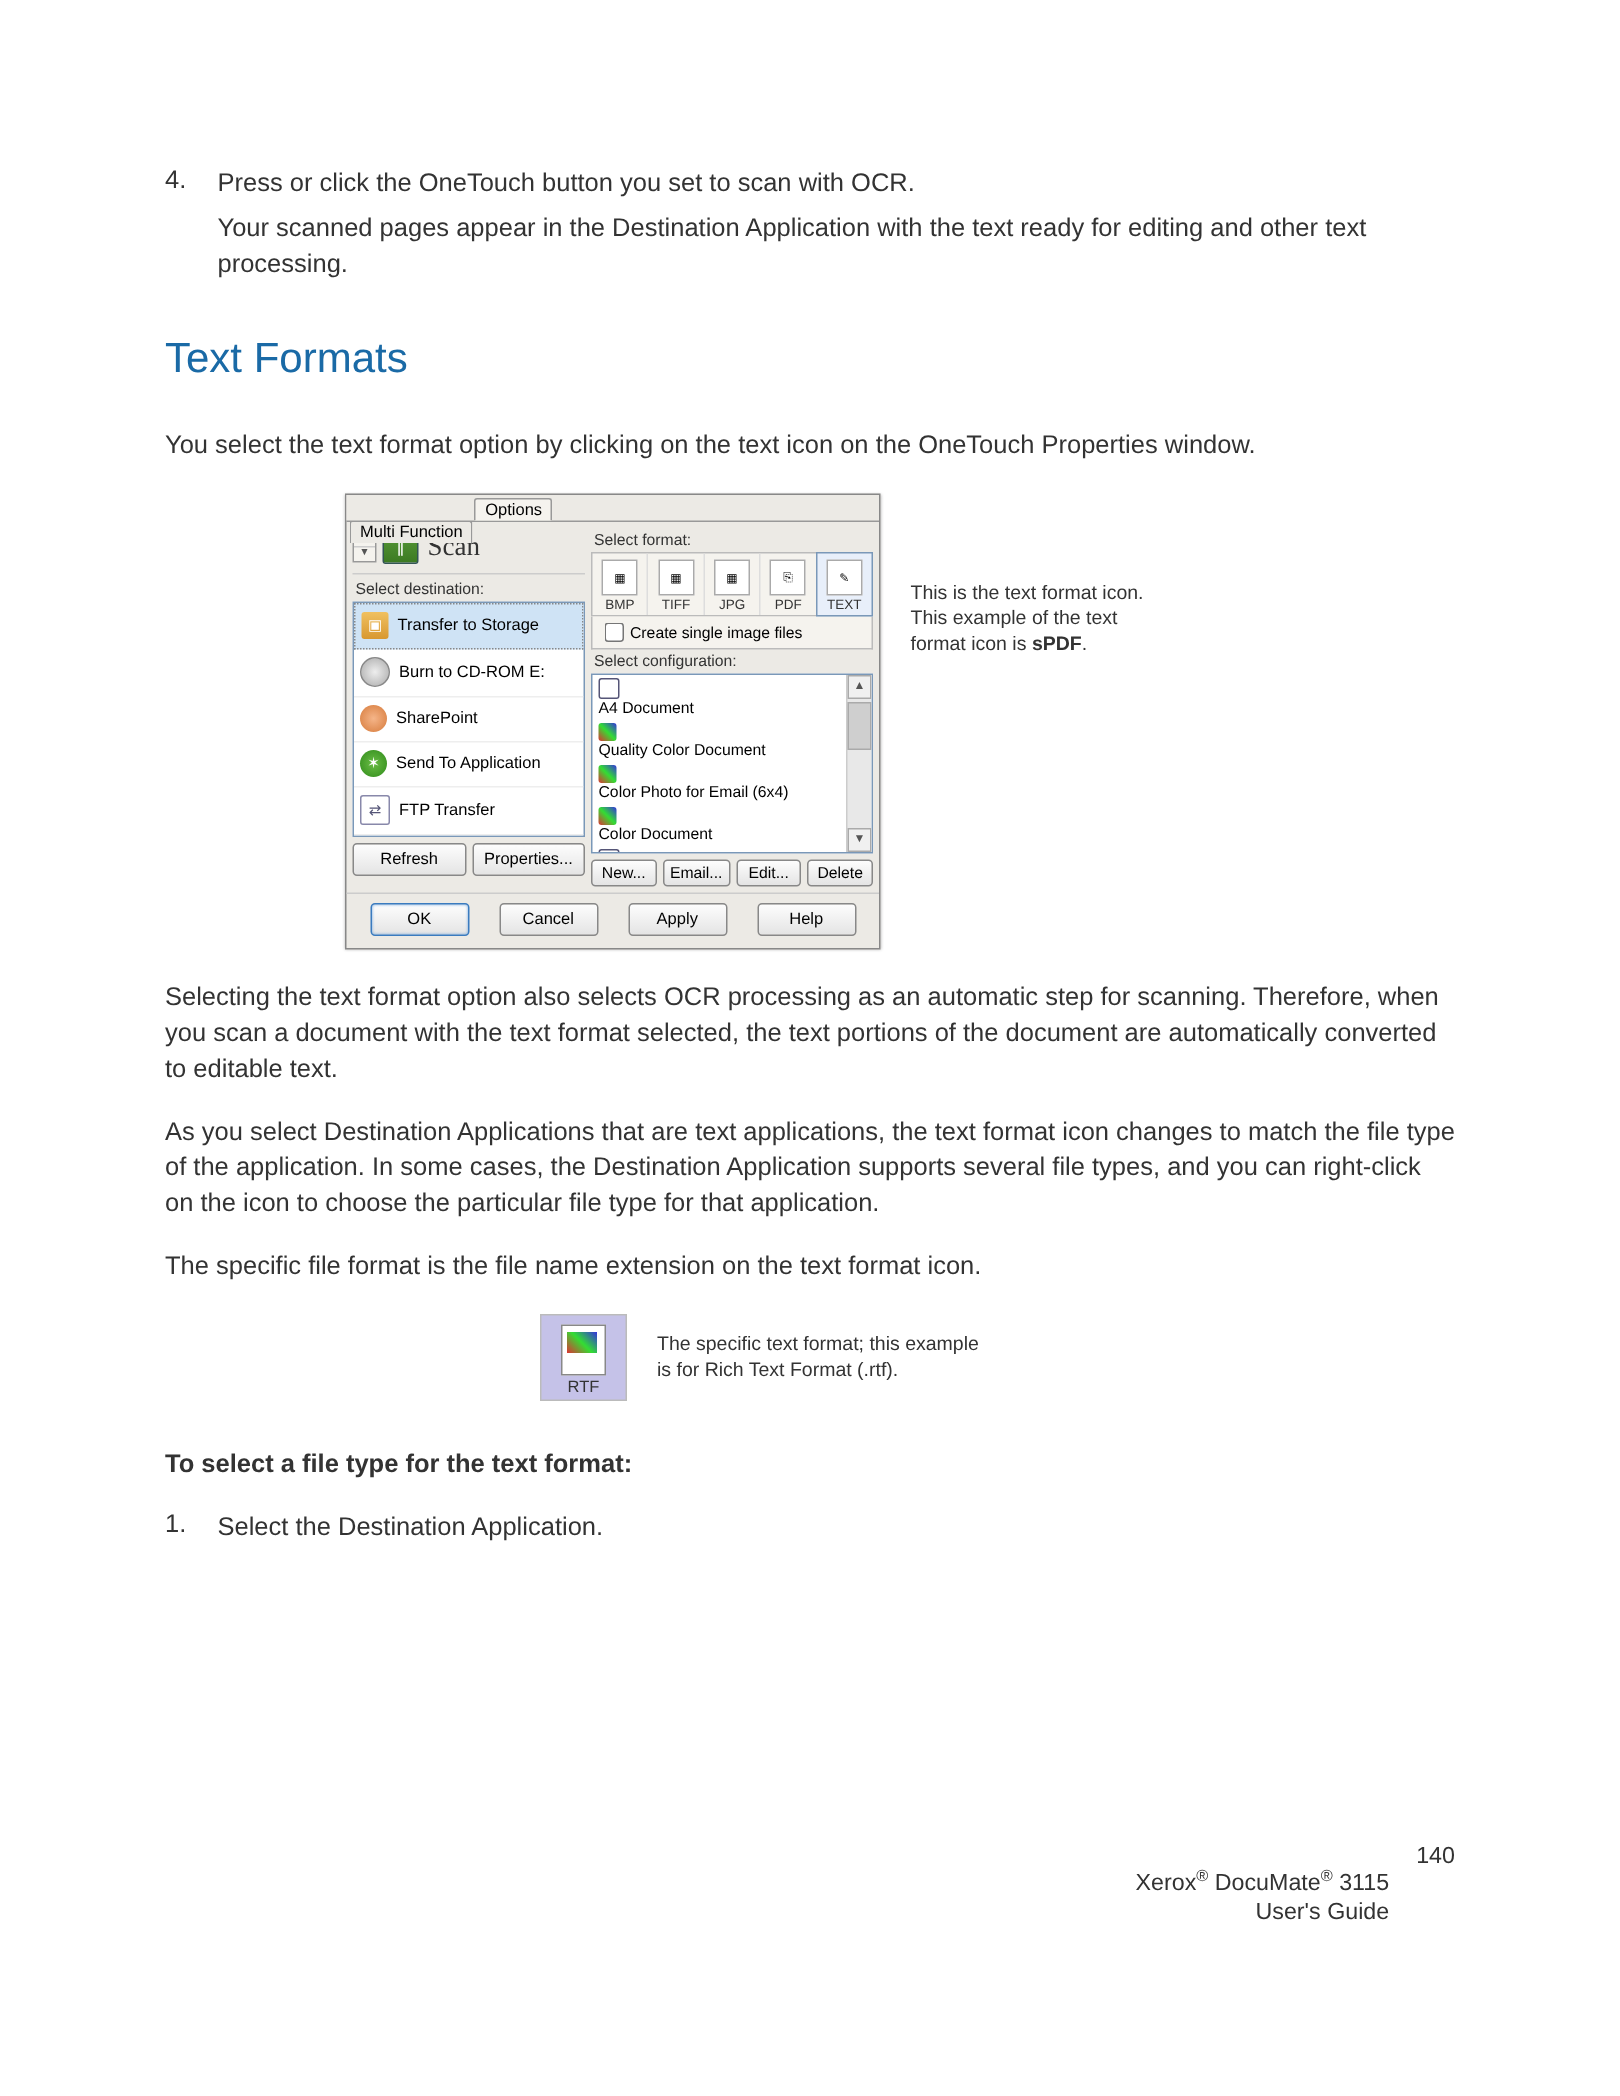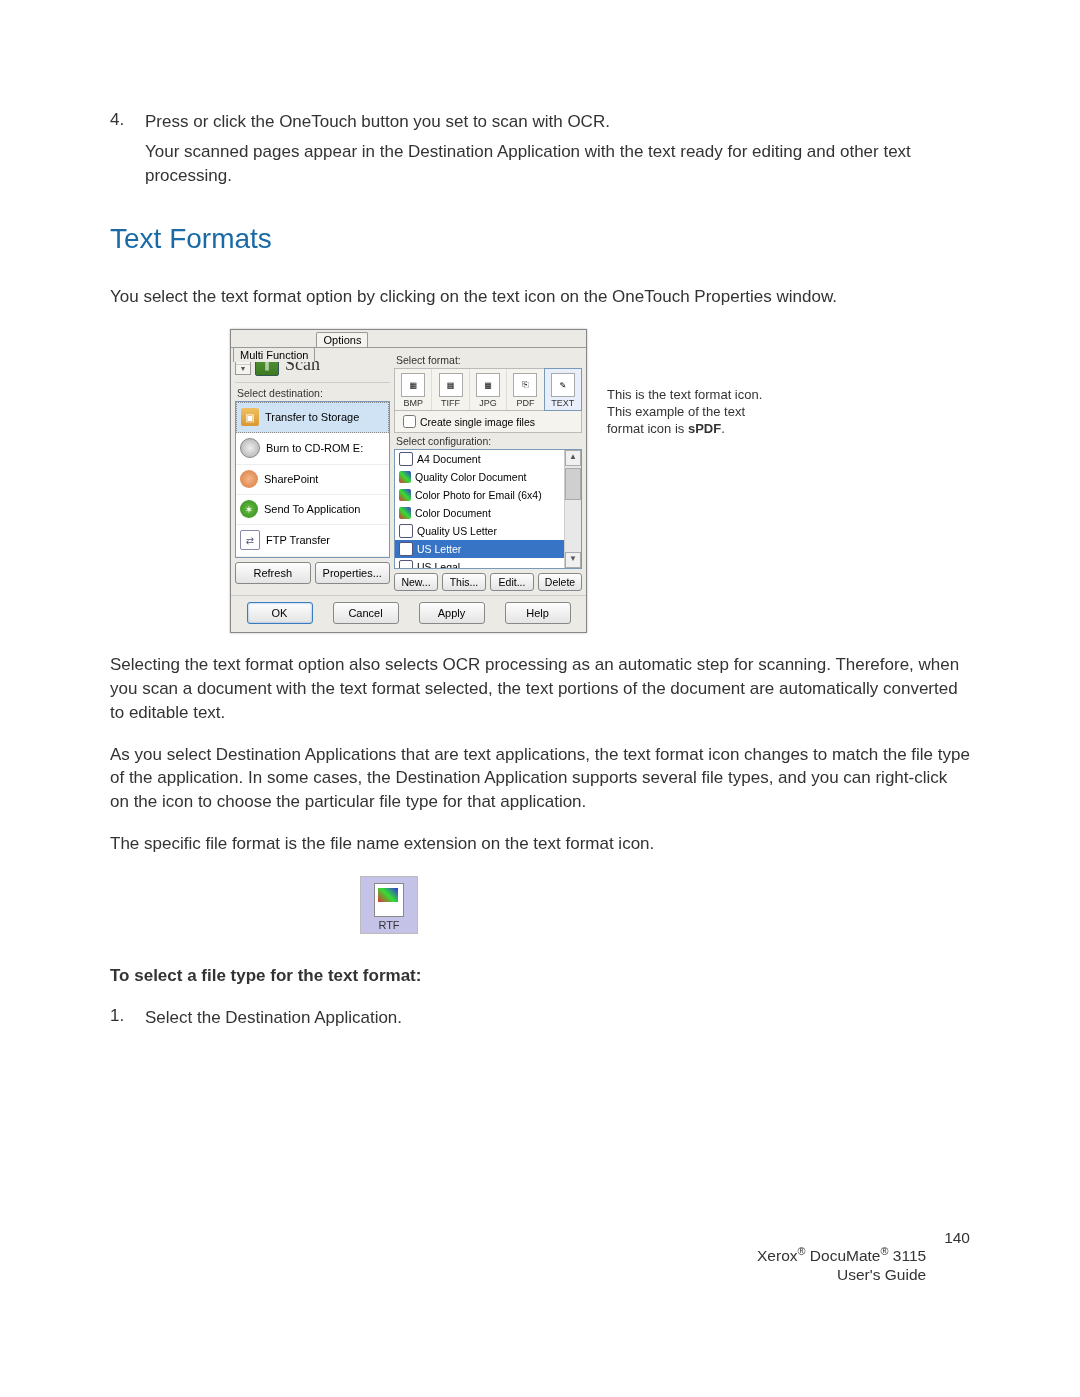--- a/index.html
+++ b/index.html
@@ -209,21 +209,21 @@
     overflow: hidden;
     position:relative;
   }
   .config-item {
     display:flex;align-items:center;
     justify-content:space-between;
     padding: 2px 4px;
     font-size:10.5px;
   }
   .config-item.selected { background:#3874c5; color:#fff;}
-  .cfg-left {display:flex;align-items:center;}
+  .cfg-left {display:flex;flex-direction:column;}
   .cfg-icon {
     width:12px;height:12px;margin-right:4px;
     border-radius:2px;
   }
   .cfg-bw { background:#fff;border:1px solid #557; }
   .cfg-color { background: linear-gradient(45deg,#d33,#3d3,#33d);}
   .lock-icon {
     width:10px;height:12px;
     background:#f5c040;border:1px solid #b08020;border-radius:2px;
   }
@@ -459,21 +459,21 @@
                 <div class="lock-icon"></div>
               </div>
             <div class="scroll-area">
               <div class="scroll-btn">▲</div>
               <div class="scroll-thumb"></div>
               <div class="scroll-btn" style="position:absolute;bottom:0;left:0;right:0;">▼</div>
             </div>
           </div>
           <div class="button-row">
             <div class="winbtn small">New...</div>
-            <div class="winbtn small">This...</div>
+            <div class="winbtn small">Email...</div>
             <div class="winbtn small">Edit...</div>
             <div class="winbtn small">Delete</div>
           </div>
         </div>
       </div>
       <div class="bottom-row">
         <div class="winbtn primary">OK</div>
         <div class="winbtn">Cancel</div>
         <div class="winbtn">Apply</div>
         <div class="winbtn">Help</div>
@@ -486,20 +486,21 @@
 
   <p class="body-text">Selecting the text format option also selects OCR processing as an automatic step for scanning. Therefore, when you scan a document with the text format selected, the text portions of the document are automatically converted to editable text.</p>
   <p class="body-text">As you select Destination Applications that are text applications, the text format icon changes to match the file type of the application. In some cases, the Destination Application supports several file types, and you can right-click on the icon to choose the particular file type for that application.</p>
   <p class="body-text">The specific file format is the file name extension on the text format icon.</p>
 
   <div class="rtf-row">
     <div class="rtf-icon-box">
       <div class="rtf-icon"></div>
       <div class="rtf-lbl">RTF</div>
     </div>
+    <div class="rtf-caption">The specific text format; this example is for Rich Text Format (.rtf).</div>
   </div>
 
   <p class="body-text bold">To select a file type for the text format:</p>
   <div class="step1">
     <div class="step4-num">1.</div>
     <div class="step4-body">Select the Destination Application.</div>
   </div>
 
   <div class="footer">
     <div class="footer-left">

